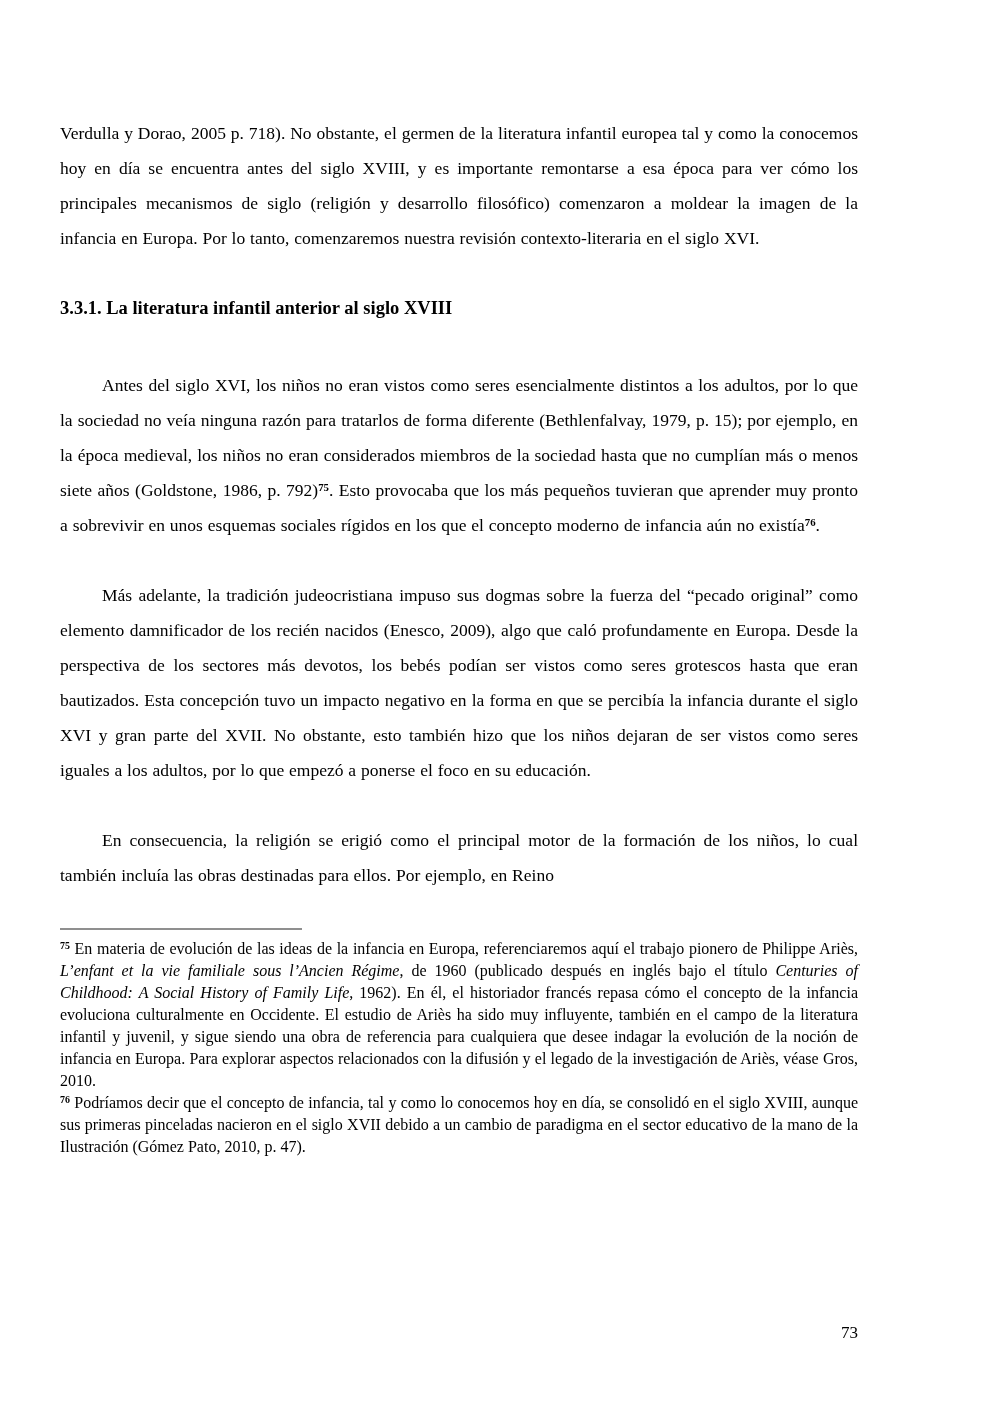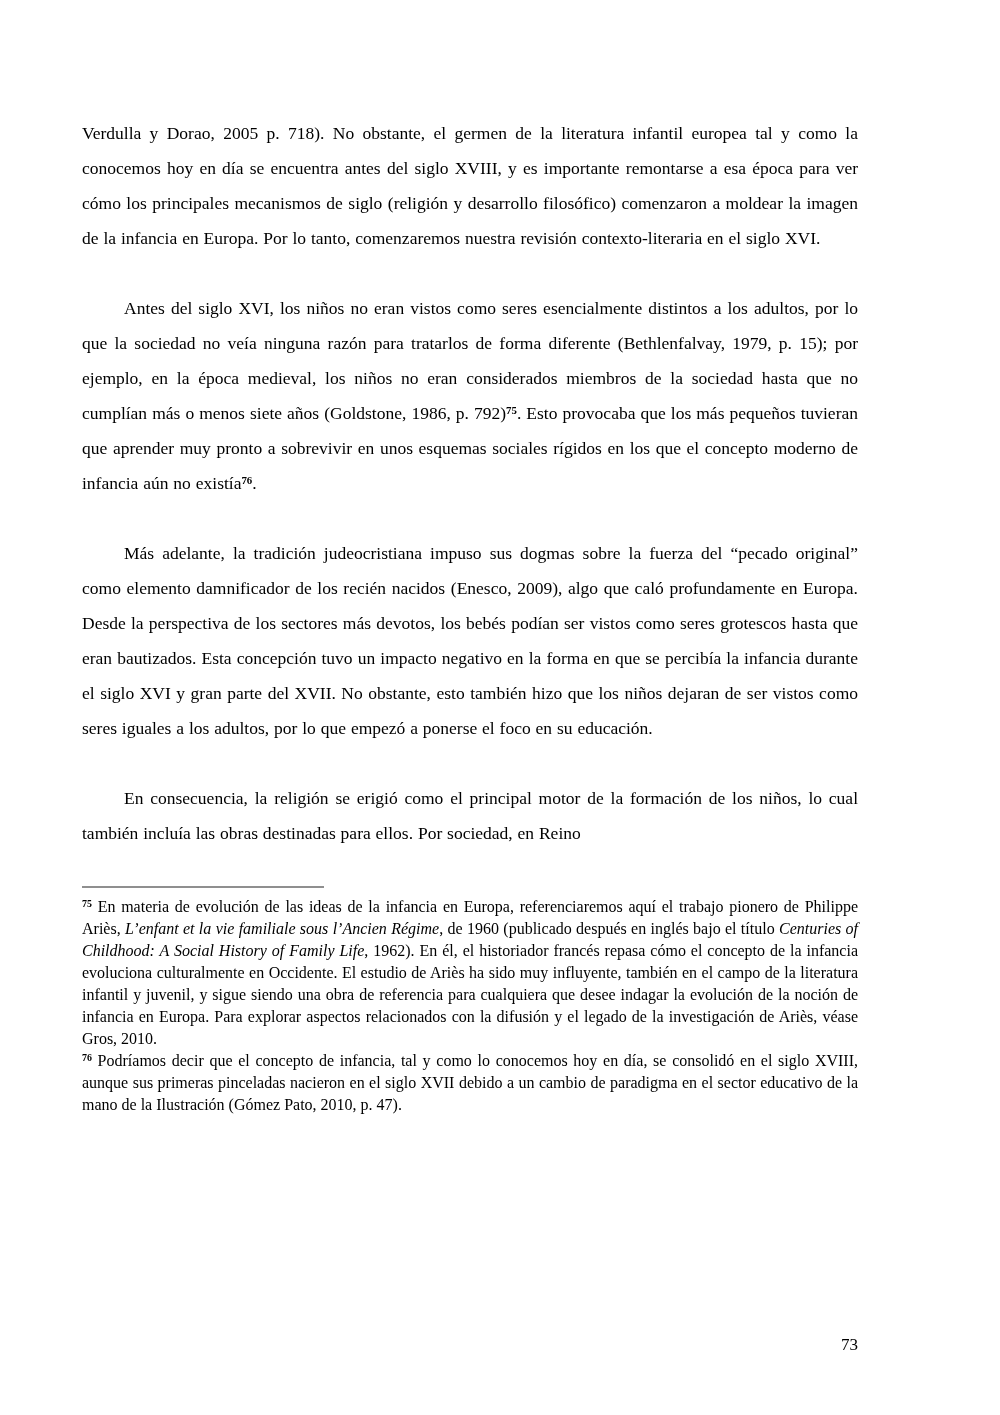--- a/index.html
+++ b/index.html
@@ -11,21 +11,21 @@
     width: 1000px;
     height: 1415px;
     color: #000000;
     font-family: "Liberation Serif", "DejaVu Serif", serif;
     position: relative;
   }
   .page {
     box-sizing: border-box;
     width: 1000px;
     height: 1415px;
-    padding: 116px 142px 0 82px;
+    padding: 116px 142px 0 60px;
     position: relative;
   }
   .body-para {
     font-size: 17.5px;
     line-height: 35px;
     text-align: justify;
     margin: 0 0 35px 0;
     word-spacing: 0.5px;
   }
   .body-para.indent {
@@ -54,39 +54,40 @@
   }
   .footnote {
     font-size: 16px;
     line-height: 22px;
     text-align: justify;
     margin: 0;
   }
   .page-number {
     position: absolute;
     right: 142px;
-    bottom: 60px;
+    bottom: 72px;
     font-size: 17px;
     line-height: 20px;
   }
   i { font-style: italic; }
 </style>
 </head>
 <body>
 
 <div class="page">
 
   <p class="body-para"><span>Verdulla y Dorao, 2005 p. 718). No obstante, el germen de la literatura infantil europea tal y como la conocemos hoy en día se encuentra antes del siglo XVIII, y es importante remontarse a esa época para ver cómo los principales mecanismos de siglo (religión y desarrollo filosófico) comenzaron a moldear la imagen de la infancia en Europa. Por lo tanto, comenzaremos nuestra revisión contexto-literaria en el siglo XVI.</span></p>
 
+  <h2 class="section-heading">3.3.1. La literatura infantil anterior al siglo XVIII</h2>
 
   <p class="body-para indent"><span>Antes del siglo XVI, los niños no eran vistos como seres esencialmente distintos a los adultos, por lo que la sociedad no veía ninguna razón para tratarlos de forma diferente (Bethlenfalvay, 1979, p. 15); por ejemplo, en la época medieval, los niños no eran considerados miembros de la sociedad hasta que no cumplían más o menos siete años (Goldstone, 1986, p. 792)</span><sup class="ref">75</sup><span>. Esto provocaba que los más pequeños tuvieran que aprender muy pronto a sobrevivir en unos esquemas sociales rígidos en los que el concepto moderno de infancia aún no existía</span><sup class="ref">76</sup><span>.</span></p>
 
   <p class="body-para indent"><span>Más adelante, la tradición judeocristiana impuso sus dogmas sobre la fuerza del “pecado original” como elemento damnificador de los recién nacidos (Enesco, 2009), algo que caló profundamente en Europa. Desde la perspectiva de los sectores más devotos, los bebés podían ser vistos como seres grotescos hasta que eran bautizados. Esta concepción tuvo un impacto negativo en la forma en que se percibía la infancia durante el siglo XVI y gran parte del XVII. No obstante, esto también hizo que los niños dejaran de ser vistos como seres iguales a los adultos, por lo que empezó a ponerse el foco en su educación.</span></p>
 
-  <p class="body-para indent"><span>En consecuencia, la religión se erigió como el principal motor de la formación de los niños, lo cual también incluía las obras destinadas para ellos. Por sociedad, en Reino</span></p>
+  <p class="body-para indent"><span>En consecuencia, la religión se erigió como el principal motor de la formación de los niños, lo cual también incluía las obras destinadas para ellos. Por ejemplo, en Reino</span></p>
 
   <hr class="footnote-sep">
 
   <div>
     <p class="footnote"><sup class="fn-marker">75</sup><span><span> En materia de evolución de las ideas de la infancia en Europa, referenciaremos aquí el trabajo pionero de Philippe Ariès, </span><i>L’enfant et la vie familiale sous l’Ancien Régime</i><span>, de 1960 (publicado después en inglés bajo el título </span><i>Centuries of Childhood: A Social History of Family Life</i><span>, 1962). En él, el historiador francés repasa cómo el concepto de la infancia evoluciona culturalmente en Occidente. El estudio de Ariès ha sido muy influyente, también en el campo de la literatura infantil y juvenil, y sigue siendo una obra de referencia para cualquiera que desee indagar la evolución de la noción de infancia en Europa. Para explorar aspectos relacionados con la difusión y el legado de la investigación de Ariès, véase Gros, 2010.</span></span></p>
 
     <p class="footnote"><sup class="fn-marker">76</sup><span><span> Podríamos decir que el concepto de infancia, tal y como lo conocemos hoy en día, se consolidó en el siglo XVIII, aunque sus primeras pinceladas nacieron en el siglo XVII debido a un cambio de paradigma en el sector educativo de la mano de la Ilustración (Gómez Pato, 2010, p. 47).</span></span></p>
   </div>
 
   <div class="page-number">73</div>

